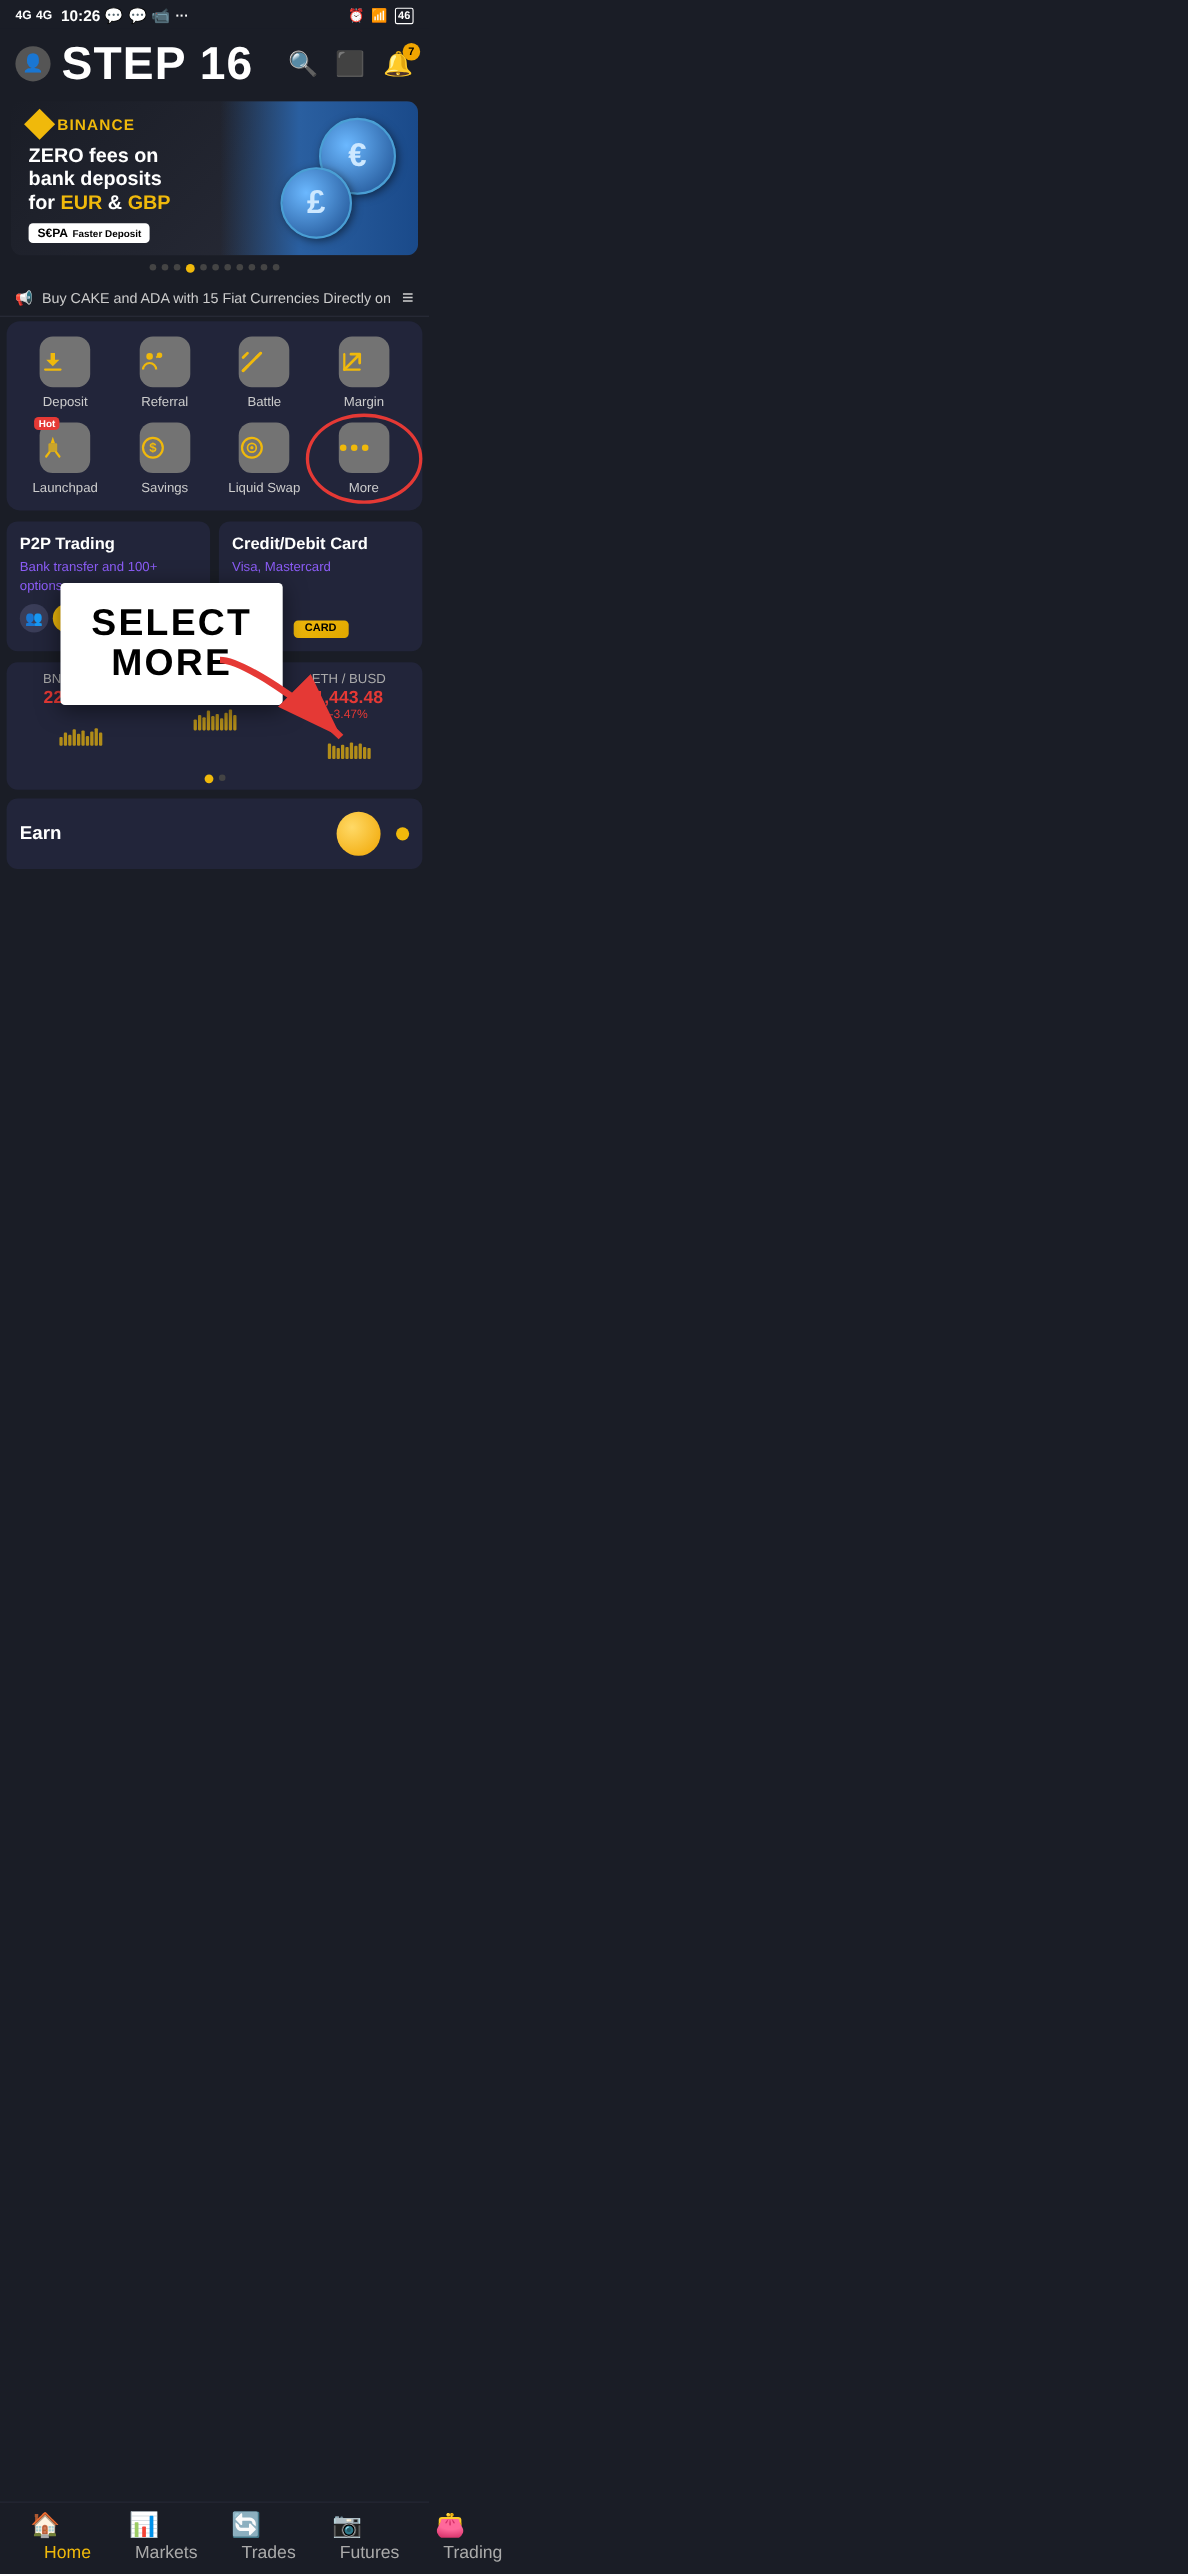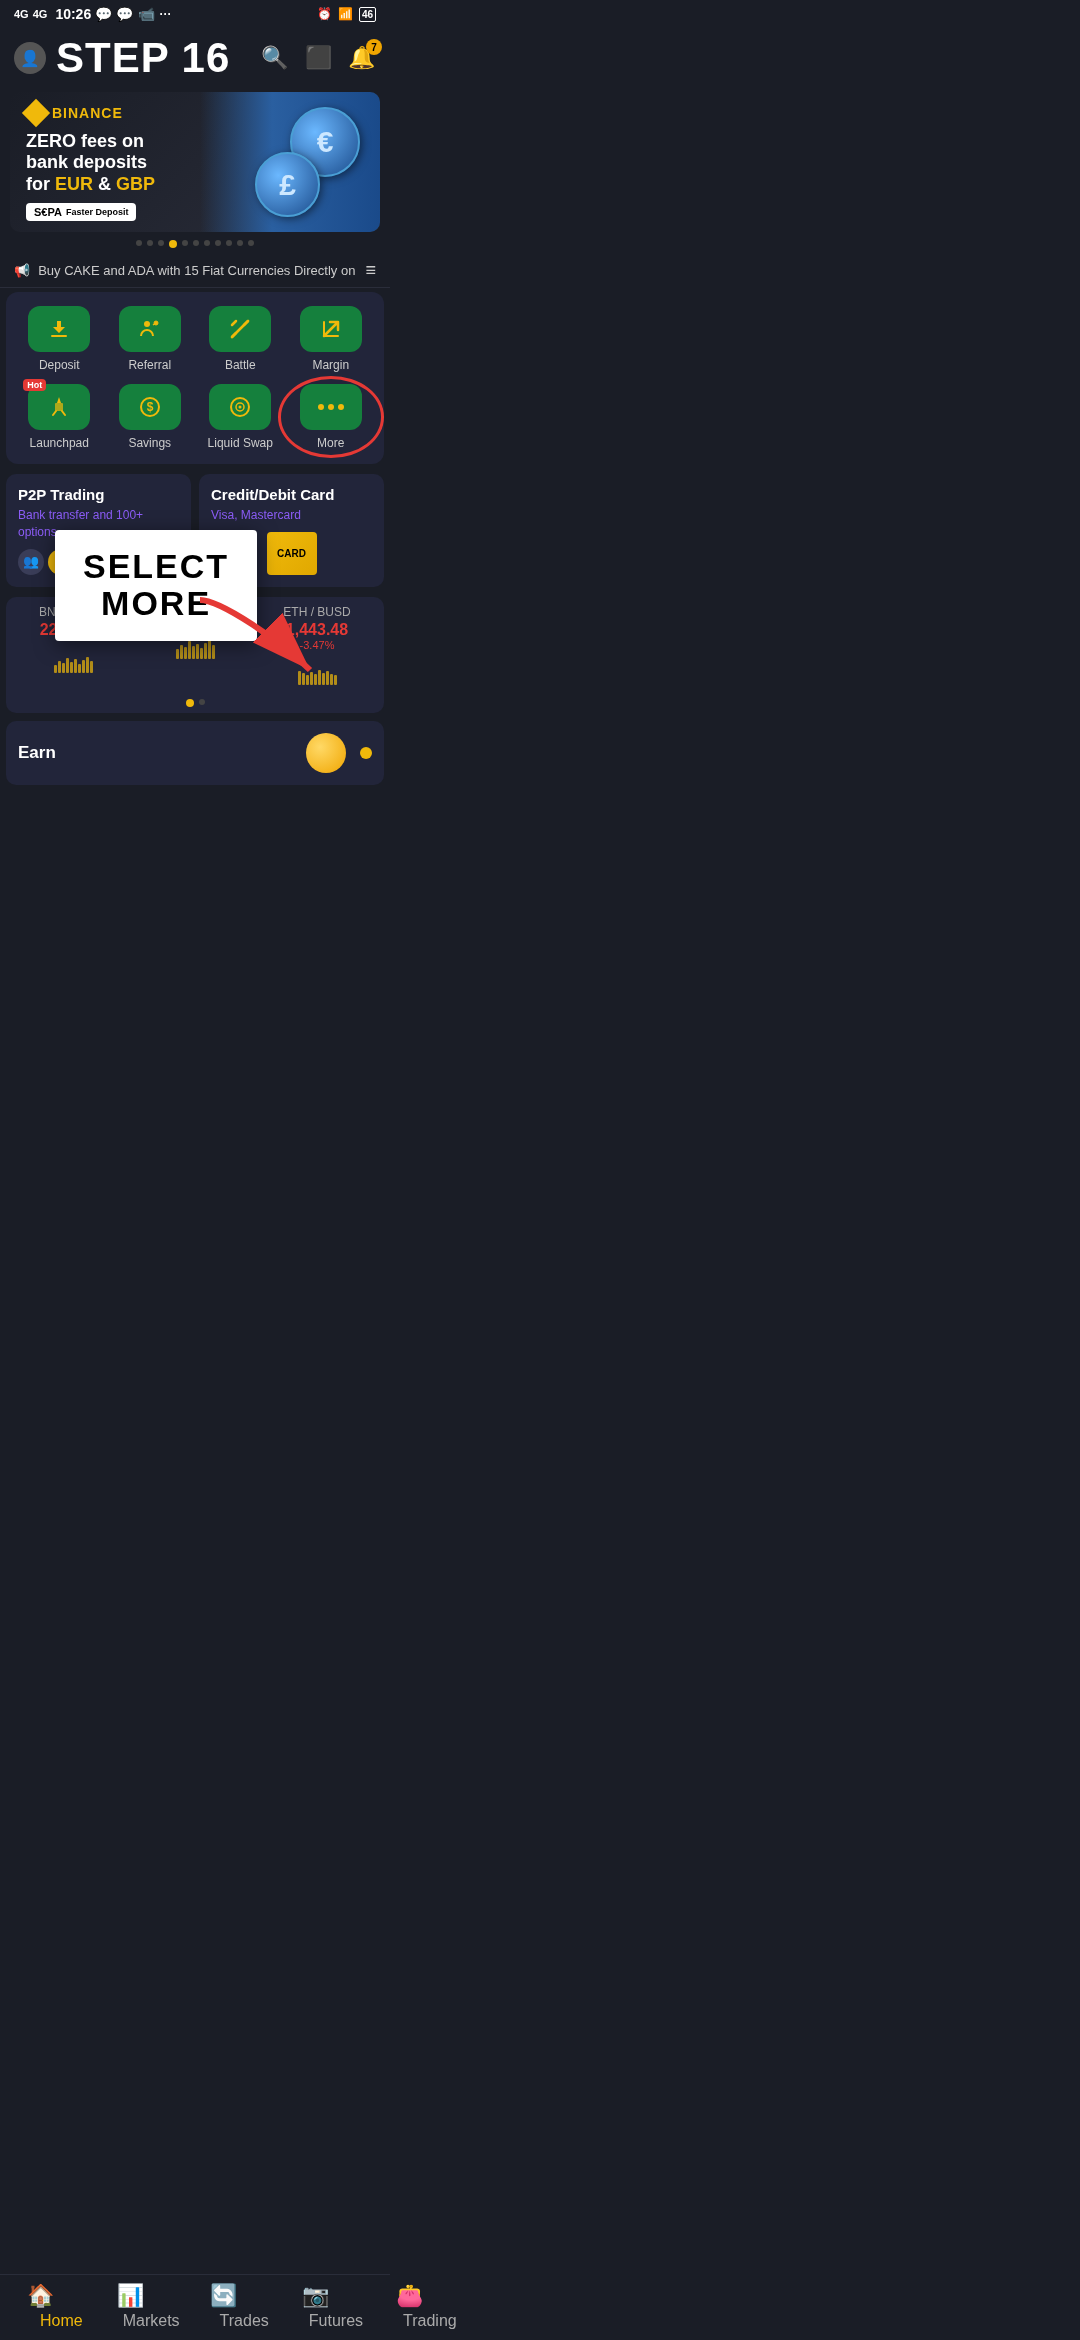--- a/index.html
+++ b/index.html
@@ -184,26 +184,25 @@
       row-gap: 12px;
     }
     .action-item {
       display: flex;
       flex-direction: column;
       align-items: center;
       gap: 6px;
       cursor: pointer;
     }
     .action-icon-wrap {
-      width: 62px; height: 46px;
+      width: 46px; height: 46px;
       border-radius: 12px;
-      background: #15803d;
-      display: flex;
-      align-items: center;
-      justify-content: center;
+      background: #737373;
+      display: flex;
+      align-items: center;
       font-size: 22px;
       position: relative;
     }
     .hot-badge {
       position: absolute;
       top: -5px; left: -5px;
       background: #e53935;
       color: #fff;
       font-size: 9px;
       font-weight: 700;
@@ -571,21 +570,21 @@
       <div class="card-sub">Bank transfer and 100+ options</div>
       <div class="card-icons">
         <div class="card-icon-circle" style="background:#3a3d58;">👥</div>
         <div class="card-icon-circle" style="background:#f0b90b;font-size:11px;">💰</div>
       </div>
     </div>
     <div class="card">
       <div class="card-title">Credit/Debit Card</div>
       <div class="card-sub">Visa, Mastercard</div>
       <div style="margin-top:8px;display:flex;justify-content:center;">
-        <div style="width:50px;height:43px;background:linear-gradient(135deg,#f0b90b,#e0a800);border-radius:4px;display:flex;align-items:center;justify-content:center;font-size:10px;font-weight:700;color:#000;">CARD</div>
+        <div style="width:50px;height:16px;background:linear-gradient(135deg,#f0b90b,#e0a800);border-radius:4px;display:flex;align-items:center;justify-content:center;font-size:10px;font-weight:700;color:#000;margin-top:32px;">CARD</div>
       </div>
     </div>
   </div>
 
   <div class="ticker-area">
     <div class="ticker-rows">
       <div class="ticker-col">
         <div class="ticker-name">BNB / BUSD</div>
         <div class="ticker-price">223.5157</div>
         <div class="ticker-sparkline">

